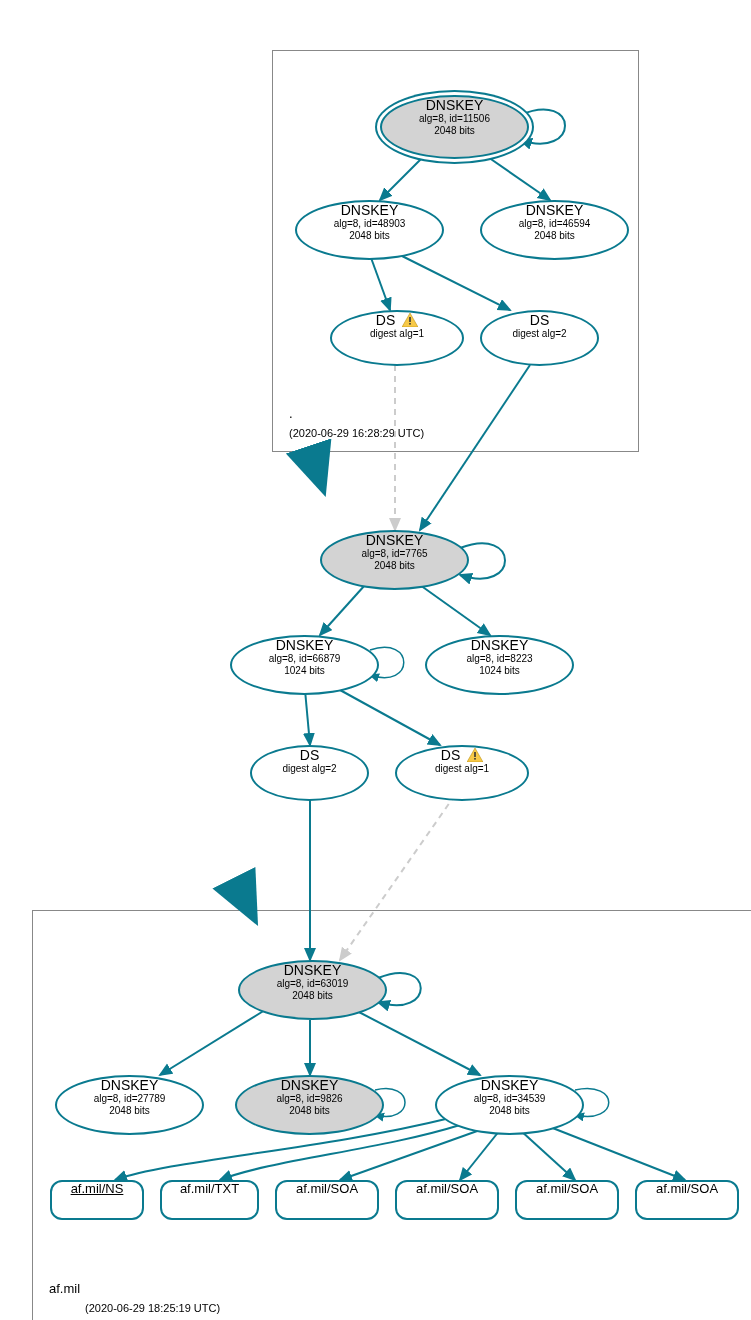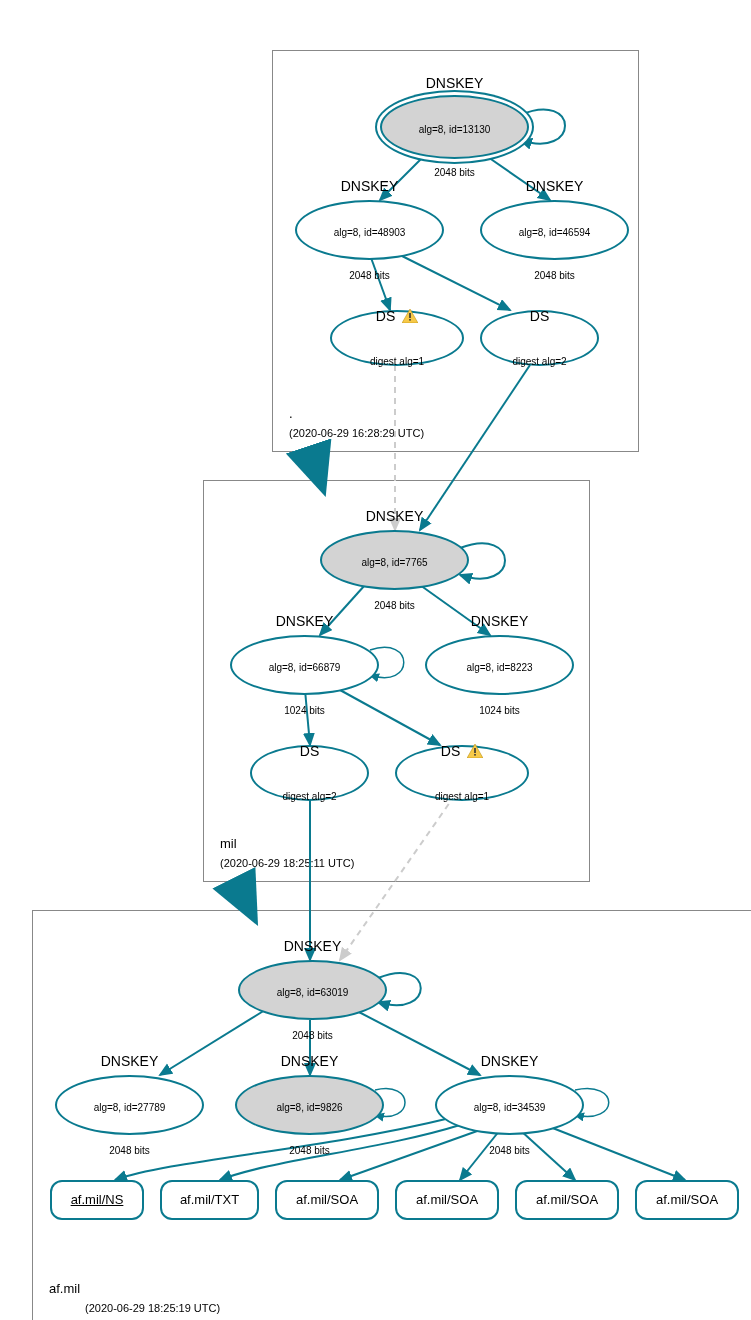--- a/index.html
+++ b/index.html
@@ -29,23 +29,21 @@
     color: #000;
   }
   .node {
     position: absolute;
     border: 2px solid #0a7a8f;
     background: #fff;
     text-align: center;
     display: flex;
     flex-direction: column;
     align-items: center;
-    justify-content: center;
     line-height: 1.15;
-    gap: 32px;
   }
   .node.ellipse { border-radius: 50%; }
   .node.double { box-shadow: 0 0 0 3px #fff, 0 0 0 5px #0a7a8f; }
   .node.gray { background: #d3d3d3; }
   .node.rrect { border-radius: 12px; }
   .node .title { font-size: 14px; }
   .node .sub { font-size: 10px; }
   .warn {
     display: inline-block;
     width: 16px;
@@ -64,24 +62,20 @@
 </style>
 </head>
 <body>
 
 <div class="canvas">
 
   <div class="zone" style="left:252px; top:30px; width:365px; height:400px;">
     <span class="zone-label" style="left:16px; bottom:30px;">.</span>
     <span class="zone-ts" style="left:16px; bottom:12px;">(2020-06-29 16:28:29 UTC)</span>
   </div>
-  <div class="zone" style="left:183px; top:460px; width:385px; height:400px;">
-    <span class="zone-label" style="left:16px; bottom:30px;">mil</span>
-    <span class="zone-ts" style="left:16px; bottom:12px;">(2020-06-29 18:25:11 UTC)</span>
-  </div>
   <div class="zone" style="left:12px; top:890px; width:725px; height:415px;">
     <span class="zone-label" style="left:16px; bottom:30px;margin-top:18px;">af.mil</span>
     <span class="zone-ts" style="left:16px; bottom:12px;margin-left:36px;">(2020-06-29 18:25:19 UTC)</span>
   </div>
 
   <svg class="edges">
     <defs>
       <marker id="ah" markerWidth="8" markerHeight="8" refX="6" refY="3" orient="auto">
         <path d="M0,0 L7,3 L0,6 Z" fill="#0a7a8f"></path>
       </marker>
@@ -142,21 +136,21 @@
     <path d="M430,1098 C300,1130 150,1140 95,1160" fill="none" stroke="#0a7a8f" stroke-width="2" marker-end="url(#ah)"></path>
     <path d="M440,1105 C360,1130 250,1140 200,1160" fill="none" stroke="#0a7a8f" stroke-width="2" marker-end="url(#ah)"></path>
     <path d="M460,1110 L320,1160" fill="none" stroke="#0a7a8f" stroke-width="2" marker-end="url(#ah)"></path>
     <path d="M480,1110 L440,1160" fill="none" stroke="#0a7a8f" stroke-width="2" marker-end="url(#ah)"></path>
     <path d="M500,1110 L555,1160" fill="none" stroke="#0a7a8f" stroke-width="2" marker-end="url(#ah)"></path>
     <path d="M525,1105 L665,1160" fill="none" stroke="#0a7a8f" stroke-width="2" marker-end="url(#ah)"></path>
   </svg>
 
   <div class="node ellipse gray double" style="left:360px; top:75px; width:145px; height:60px;">
     <span class="title">DNSKEY</span>
-    <span class="sub">alg=8, id=13130</span>
+    <span class="sub">alg=8, id=11506</span>
     <span class="sub">2048 bits</span>
   </div>
   <div class="node ellipse" style="left:275px; top:180px; width:145px; height:56px;">
     <span class="title">DNSKEY</span>
     <span class="sub">alg=8, id=48903</span>
     <span class="sub">2048 bits</span>
   </div>
   <div class="node ellipse" style="left:460px; top:180px; width:145px; height:56px;">
     <span class="title">DNSKEY</span>
     <span class="sub">alg=8, id=46594</span>

